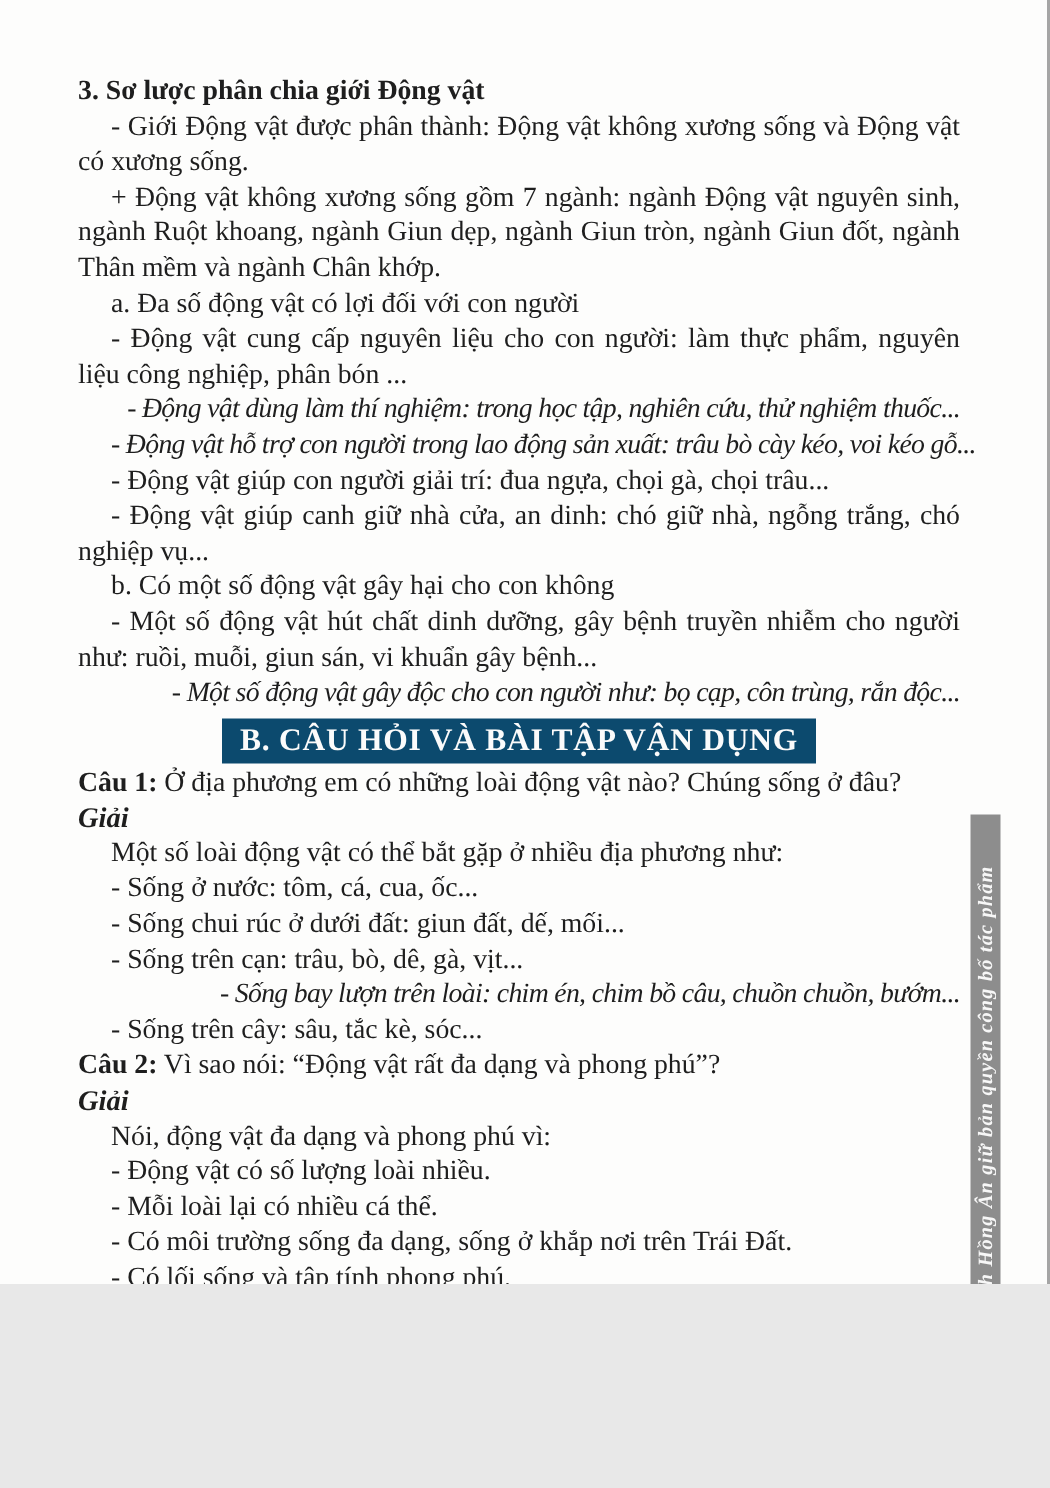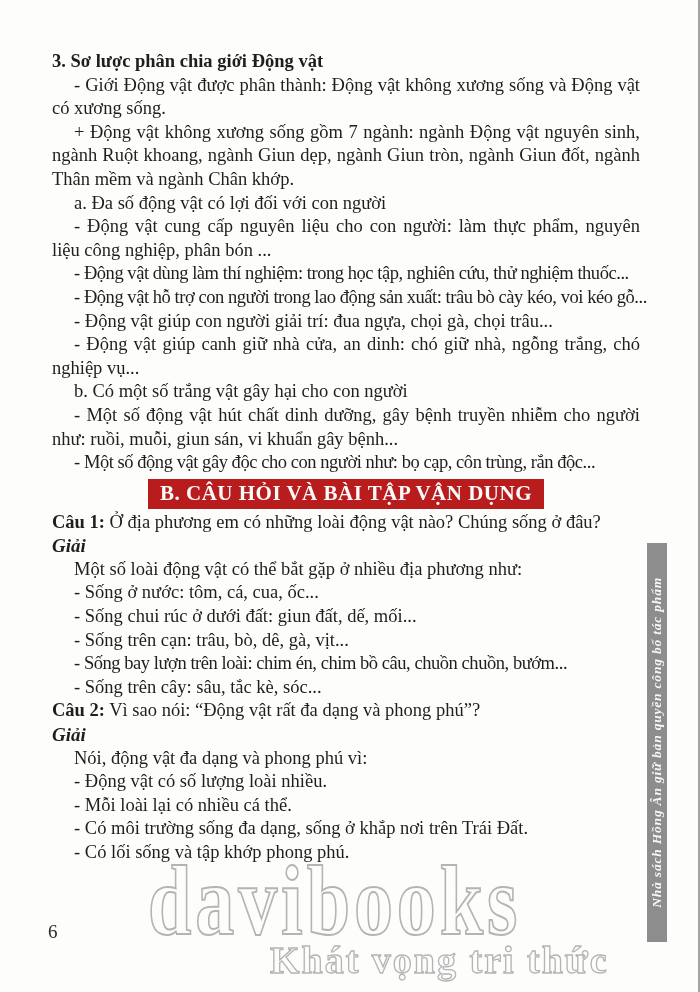--- a/index.html
+++ b/index.html
@@ -1,20 +1,20 @@
 <!DOCTYPE html>
 <html lang="vi"><head>
 <meta charset="utf-8">
 <title>Scanned textbook page</title>
 <style>
   html, body { margin: 0; padding: 0; background: #e8e8e8; }
   .page {
     position: relative;
     width: 700px;
-    height: 992px;
+    height: 856px;
     margin: 0 auto;
     background: #fdfdfc;
     overflow: hidden;
     font-family: "Liberation Serif", "DejaVu Serif", serif;
     color: #1e1e1e;
   }
   .content {
     position: absolute;
     left: 52px;
     top: 48px;
@@ -22,22 +22,23 @@
     font-size: 18.5px;
     line-height: 23.6px;
   }
   .content p {
     margin: 0;
     text-indent: 22px;
     text-align: justify;
   }
   .content p.nowrap {
     white-space: nowrap;
-    text-align: left;
+    text-align: right;
     letter-spacing: -0.45px;
+    font-style: italic;
   }
   h3.sec {
     margin: 0;
     padding-top: 2px;
     font-size: 18.5px;
     line-height: 23.6px;
     font-weight: bold;
     text-indent: 0;
   }
   p.q { text-indent: 0 !important; }
@@ -49,21 +50,21 @@
     font-size: 19px;
     line-height: 23.6px;
   }
   .banner-wrap {
     text-align: center;
     margin: 4px 0 2px 0;
     line-height: 0;
   }
   .banner {
     display: inline-block;
-    background: #b91c1c;
+    background: #0c4a6e;
     color: #fbfbfb;
     font-weight: bold;
     font-size: 21px;
     line-height: 24px;
     padding: 2px 12px 4px 12px;
     letter-spacing: 0.5px;
   }
   .page-number {
     position: absolute;
     left: 48px;
@@ -145,21 +146,21 @@
     <h3 class="sec">3. Sơ lược phân chia giới Động vật</h3>
     <p>- Giới Động vật được phân thành: Động vật không xương sống và Động vật có xương sống.</p>
     <p>+ Động vật không xương sống gồm 7 ngành: ngành Động vật nguyên sinh, ngành Ruột khoang, ngành Giun dẹp, ngành Giun tròn, ngành Giun đốt, ngành Thân mềm và ngành Chân khớp.</p>
 
     <p>a. Đa số động vật có lợi đối với con người</p>
     <p>- Động vật cung cấp nguyên liệu cho con người: làm thực phẩm, nguyên liệu công nghiệp, phân bón ...</p>
     <p class="nowrap">- Động vật dùng làm thí nghiệm: trong học tập, nghiên cứu, thử nghiệm thuốc...</p>
     <p class="nowrap">- Động vật hỗ trợ con người trong lao động sản xuất: trâu bò cày kéo, voi kéo gỗ...</p>
     <p>- Động vật giúp con người giải trí: đua ngựa, chọi gà, chọi trâu...</p>
     <p>- Động vật giúp canh giữ nhà cửa, an dinh: chó giữ nhà, ngỗng trắng, chó nghiệp vụ...</p>
-    <p>b. Có một số trắng vật gây hại cho con người</p>
+    <p>b. Có một số động vật gây hại cho con không</p>
     <p>- Một số động vật hút chất dinh dưỡng, gây bệnh truyền nhiễm cho người như: ruồi, muỗi, giun sán, vi khuẩn gây bệnh...</p>
     <p class="nowrap">- Một số động vật gây độc cho con người như: bọ cạp, côn trùng, rắn độc...</p>
 
     <div class="banner-wrap">
       <span class="banner">B. CÂU HỎI VÀ BÀI TẬP VẬN DỤNG</span>
     </div>
 
     <p class="q"><b>Câu 1:</b> <span>Ở địa phương em có những loài động vật nào? Chúng sống ở đâu?</span></p>
     <div class="giai">Giải</div>
     <p>Một số loài động vật có thể bắt gặp ở nhiều địa phương như:</p>
@@ -168,21 +169,21 @@
     <p>- Sống trên cạn: trâu, bò, dê, gà, vịt...</p>
     <p class="nowrap">- Sống bay lượn trên loài: chim én, chim bồ câu, chuồn chuồn, bướm...</p>
     <p>- Sống trên cây: sâu, tắc kè, sóc...</p>
 
     <p class="q"><b>Câu 2:</b> <span>Vì sao nói: “Động vật rất đa dạng và phong phú”?</span></p>
     <div class="giai">Giải</div>
     <p>Nói, động vật đa dạng và phong phú vì:</p>
     <p>- Động vật có số lượng loài nhiều.</p>
     <p>- Mỗi loài lại có nhiều cá thể.</p>
     <p>- Có môi trường sống đa dạng, sống ở khắp nơi trên Trái Đất.</p>
-    <p>- Có lối sống và tập khớp phong phú.</p>
+    <p>- Có lối sống và tập tính phong phú.</p>
 
   </main>
 
   <div class="page-number">6</div>
 
   <div class="wm-brand">davibooks</div>
   <div class="wm-slogan">Khát vọng tri thức</div>
 
   <div class="strip">
     <span>Nhà sách Hồng Ân giữ bản quyền công bố tác phẩm</span>

